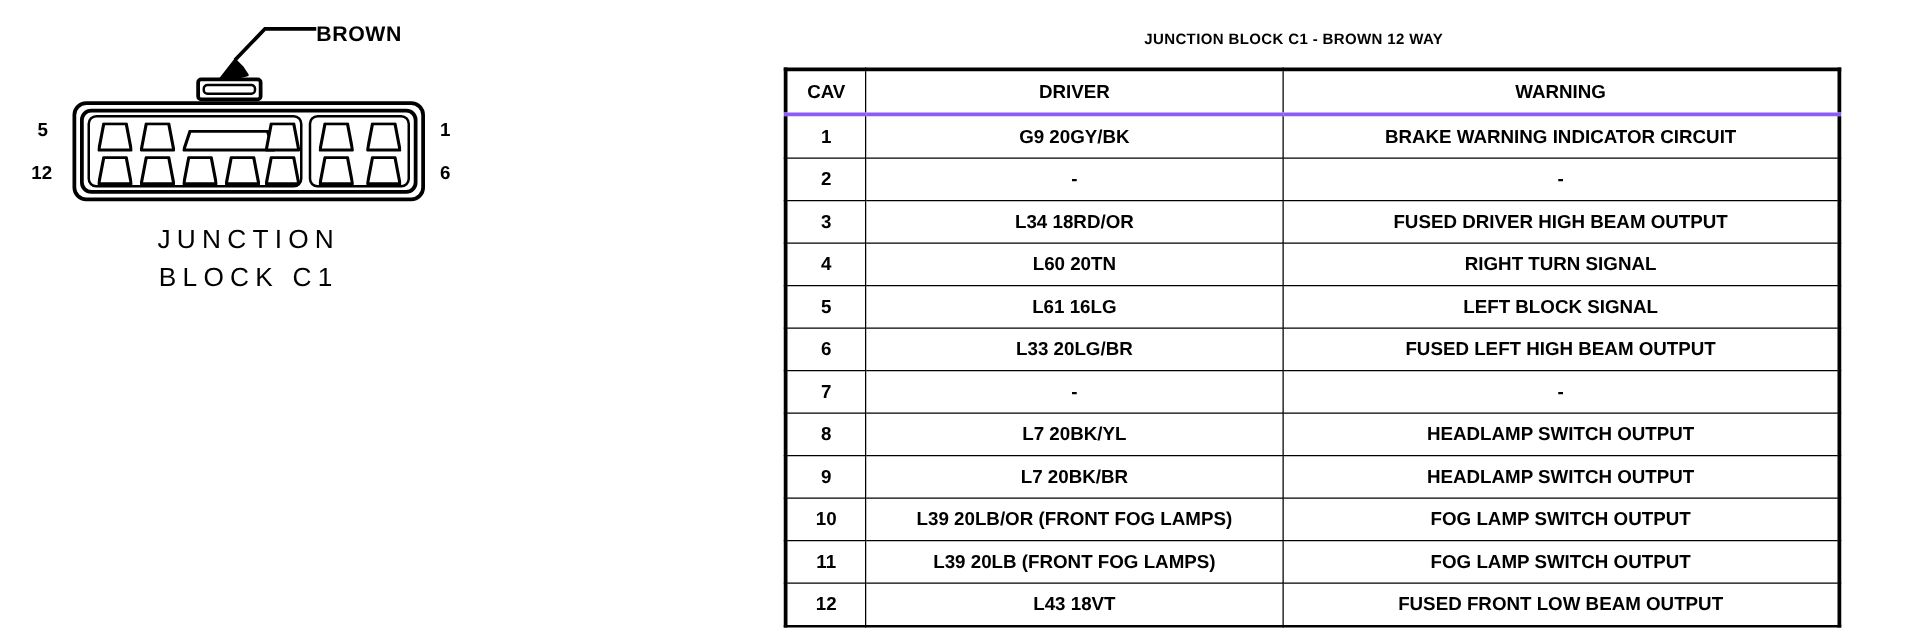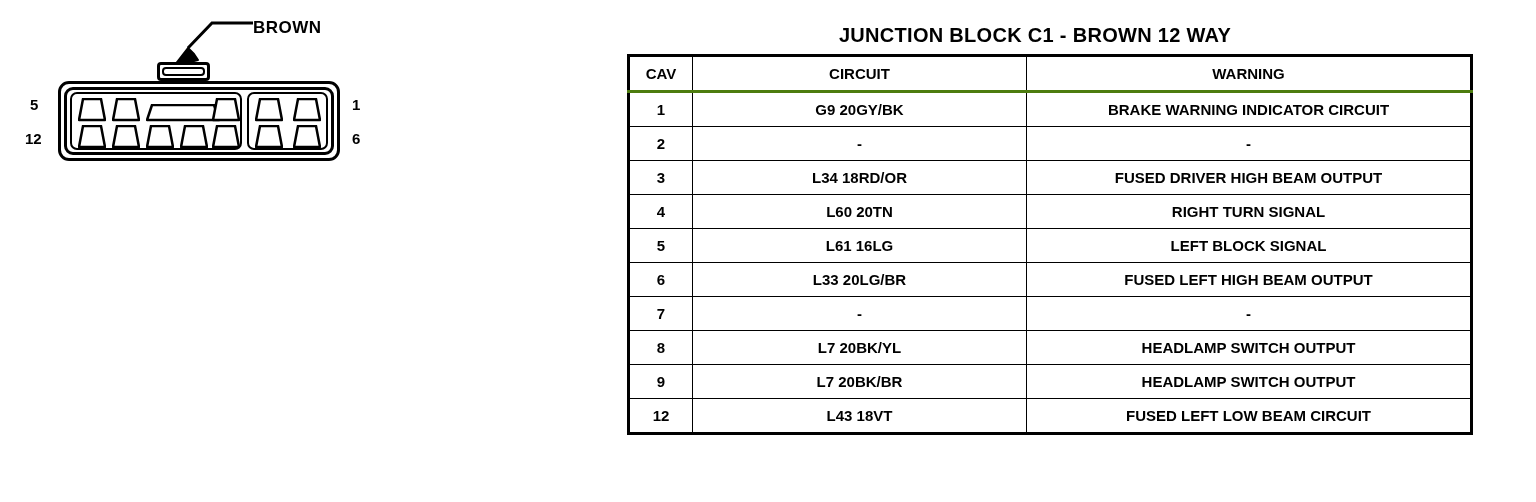--- a/index.html
+++ b/index.html
@@ -59,39 +59,39 @@
     position:absolute;left:58px;top:176px;width:282px;
     text-align:center;font-size:21px;letter-spacing:5px;line-height:31px;
     font-family:"Liberation Sans", sans-serif;font-weight:400;
   }
   #connector-caption div{white-space:nowrap;}
 
   
   #table-panel{position:absolute;left:600px;top:0;width:936px;height:502px;}
   #table-title{
     position:absolute;left:0;top:24px;width:870px;text-align:center;
-    font-size:20px;font-weight:bold;letter-spacing:.3px;
+    font-size:12px;font-weight:bold;letter-spacing:.3px;
     font-family:"Liberation Sans", sans-serif;white-space:nowrap;
   }
   #pinout-table{
     position:absolute;left:27px;top:54px;width:843px;
     border-collapse:collapse;table-layout:fixed;
     border:3px solid #000;
   }
   #pinout-table col.col-cav{width:64px;}
   #pinout-table col.col-circuit{width:334px;}
   #pinout-table col.col-function{width:445px;}
 
   #pinout-table th,#pinout-table td{
     border:1px solid #000;height:33px;padding:0;
     font-size:15px;font-weight:bold;
     font-family:"Liberation Sans", sans-serif;
     overflow:hidden;white-space:nowrap;
   }
-  #pinout-table thead th{text-align:center;font-weight:bold;border-bottom:3px solid #4d7c0f;}
+  #pinout-table thead th{text-align:center;font-weight:bold;border-bottom:3px solid #8b5cf6;}
   .cell-cav{text-align:center;}
   .cell-text{text-align:center;padding-left:7px;}
 </style>
 </head>
 <body>
 
 <div id="connector-panel">
 
   <svg id="brown-leader-svg" width="110" height="60">
     <polyline points="103,9 62,9 38,34" fill="none" stroke="#000" stroke-width="3"></polyline>
@@ -174,35 +174,39 @@
     <svg width="28" height="24">
         <polygon points="5,1 23,1 27,22 1,22" fill="#fff" stroke="#000" stroke-width="2.5" stroke-linejoin="round"></polygon>
       </svg>
   </div>
 
   <div class="pin-number" id="pin-label-5">5</div>
   <div class="pin-number" id="pin-label-12">12</div>
   <div class="pin-number" id="pin-label-1">1</div>
   <div class="pin-number" id="pin-label-6">6</div>
 
+  <div id="connector-caption">
+    <div>JUNCTION</div>
+    <div>BLOCK C1</div>
+  </div>
 </div>
 
 <div id="table-panel">
   <div id="table-title">JUNCTION BLOCK C1 - BROWN 12 WAY</div>
 
   <table id="pinout-table">
     <colgroup>
       <col class="col-cav">
         <col class="col-circuit">
         <col class="col-function">
     </colgroup>
     <thead>
       <tr>
         <th>CAV</th>
-        <th>CIRCUIT</th>
+        <th>DRIVER</th>
         <th>WARNING</th>
       </tr>
     </thead>
     <tbody id="pinout-table-body">
         <tr>
           <td class="cell-cav">1</td>
           <td class="cell-text">G9 20GY/BK</td>
           <td class="cell-text">BRAKE WARNING INDICATOR CIRCUIT</td>
         </tr>
         <tr>
@@ -239,19 +243,29 @@
           <td class="cell-cav">8</td>
           <td class="cell-text">L7 20BK/YL</td>
           <td class="cell-text">HEADLAMP SWITCH OUTPUT</td>
         </tr>
         <tr>
           <td class="cell-cav">9</td>
           <td class="cell-text">L7 20BK/BR</td>
           <td class="cell-text">HEADLAMP SWITCH OUTPUT</td>
         </tr>
         <tr>
+          <td class="cell-cav">10</td>
+          <td class="cell-text">L39 20LB/OR (FRONT FOG LAMPS)</td>
+          <td class="cell-text">FOG LAMP SWITCH OUTPUT</td>
+        </tr>
+        <tr>
+          <td class="cell-cav">11</td>
+          <td class="cell-text">L39 20LB (FRONT FOG LAMPS)</td>
+          <td class="cell-text">FOG LAMP SWITCH OUTPUT</td>
+        </tr>
+        <tr>
           <td class="cell-cav">12</td>
           <td class="cell-text">L43 18VT</td>
-          <td class="cell-text">FUSED LEFT LOW BEAM CIRCUIT</td>
+          <td class="cell-text">FUSED FRONT LOW BEAM OUTPUT</td>
         </tr>
       </tbody>
   </table>
 </div>
 
 </body></html>

